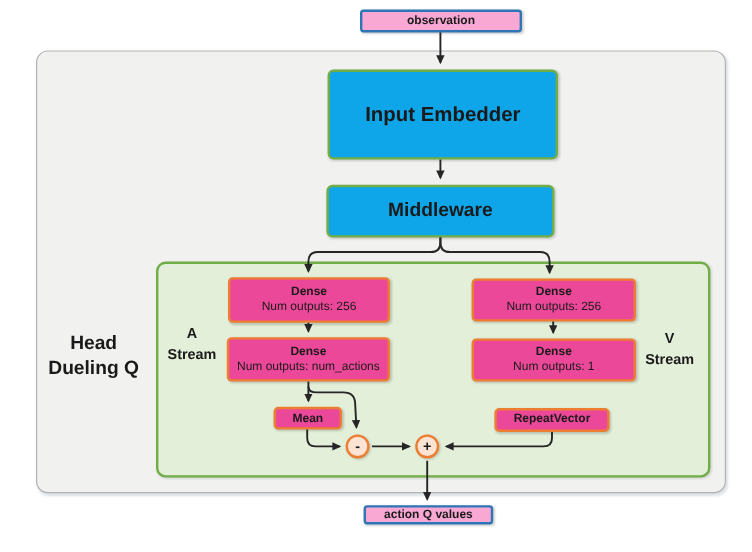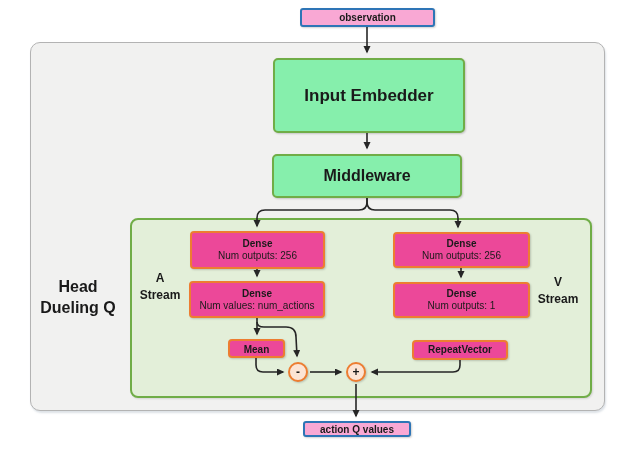--- a/index.html
+++ b/index.html
@@ -18,21 +18,21 @@
   .green-container{
     left:130px;top:218px;width:462px;height:180px;
     background:#E3EFD9;border:2px solid #70AD47;border-radius:8px;
     box-shadow:1px 1px 2px rgba(0,0,0,.12);
   }
   
   .node{display:flex;flex-direction:column;align-items:center;justify-content:center;
         text-align:center;box-shadow:1px 1px 2px rgba(0,0,0,.18);}
   .blue-node{background:#f9a8d4;border:2px solid #2E75B6;border-radius:3px;
              font-weight:bold;font-size:10px;}
-  .green-node{background:#86efac;border:2px solid #70AD47;border-radius:5px;font-weight:bold;}
+  .green-node{background:#0ea5e9;border:2px solid #70AD47;border-radius:5px;font-weight:bold;}
   .orange-node{background:#ec4899;border:2px solid #ED7D31;border-radius:4px;}
   .orange-node .t{font-weight:bold;font-size:10px;line-height:12px;}
   .orange-node .s{font-size:10px;line-height:12px;}
   .circle-op{width:20px;height:20px;border-radius:50%;background:#FCE4D5;
              border:2px solid #ED7D31;display:flex;align-items:center;justify-content:center;
              font-weight:bold;font-size:12px;line-height:12px;box-shadow:1px 1px 2px rgba(0,0,0,.18);}
   
   .side-label{font-weight:bold;text-align:center;}
   #svg-arrows{position:absolute;left:0;top:0;width:627px;height:460px;pointer-events:none;}
 </style>
@@ -72,21 +72,21 @@
     <div>Stream</div>
   </div>
 
   <div class="abs node orange-node" style="left:190px;top:231px;width:135px;height:38px;">
     <span class="t">Dense</span>
     <span class="s">Num outputs: 256</span>
   </div>
 
   <div class="abs node orange-node" style="left:189px;top:281px;width:136px;height:37px;">
     <span class="t">Dense</span>
-    <span class="s">Num values: num_actions</span>
+    <span class="s">Num outputs: num_actions</span>
   </div>
 
   <div class="abs node orange-node" style="left:393px;top:232px;width:137px;height:36px;">
     <span class="t">Dense</span>
     <span class="s">Num outputs: 256</span>
   </div>
 
   <div class="abs node orange-node" style="left:393px;top:282px;width:137px;height:36px;">
     <span class="t">Dense</span>
     <span class="s">Num outputs: 1</span>

